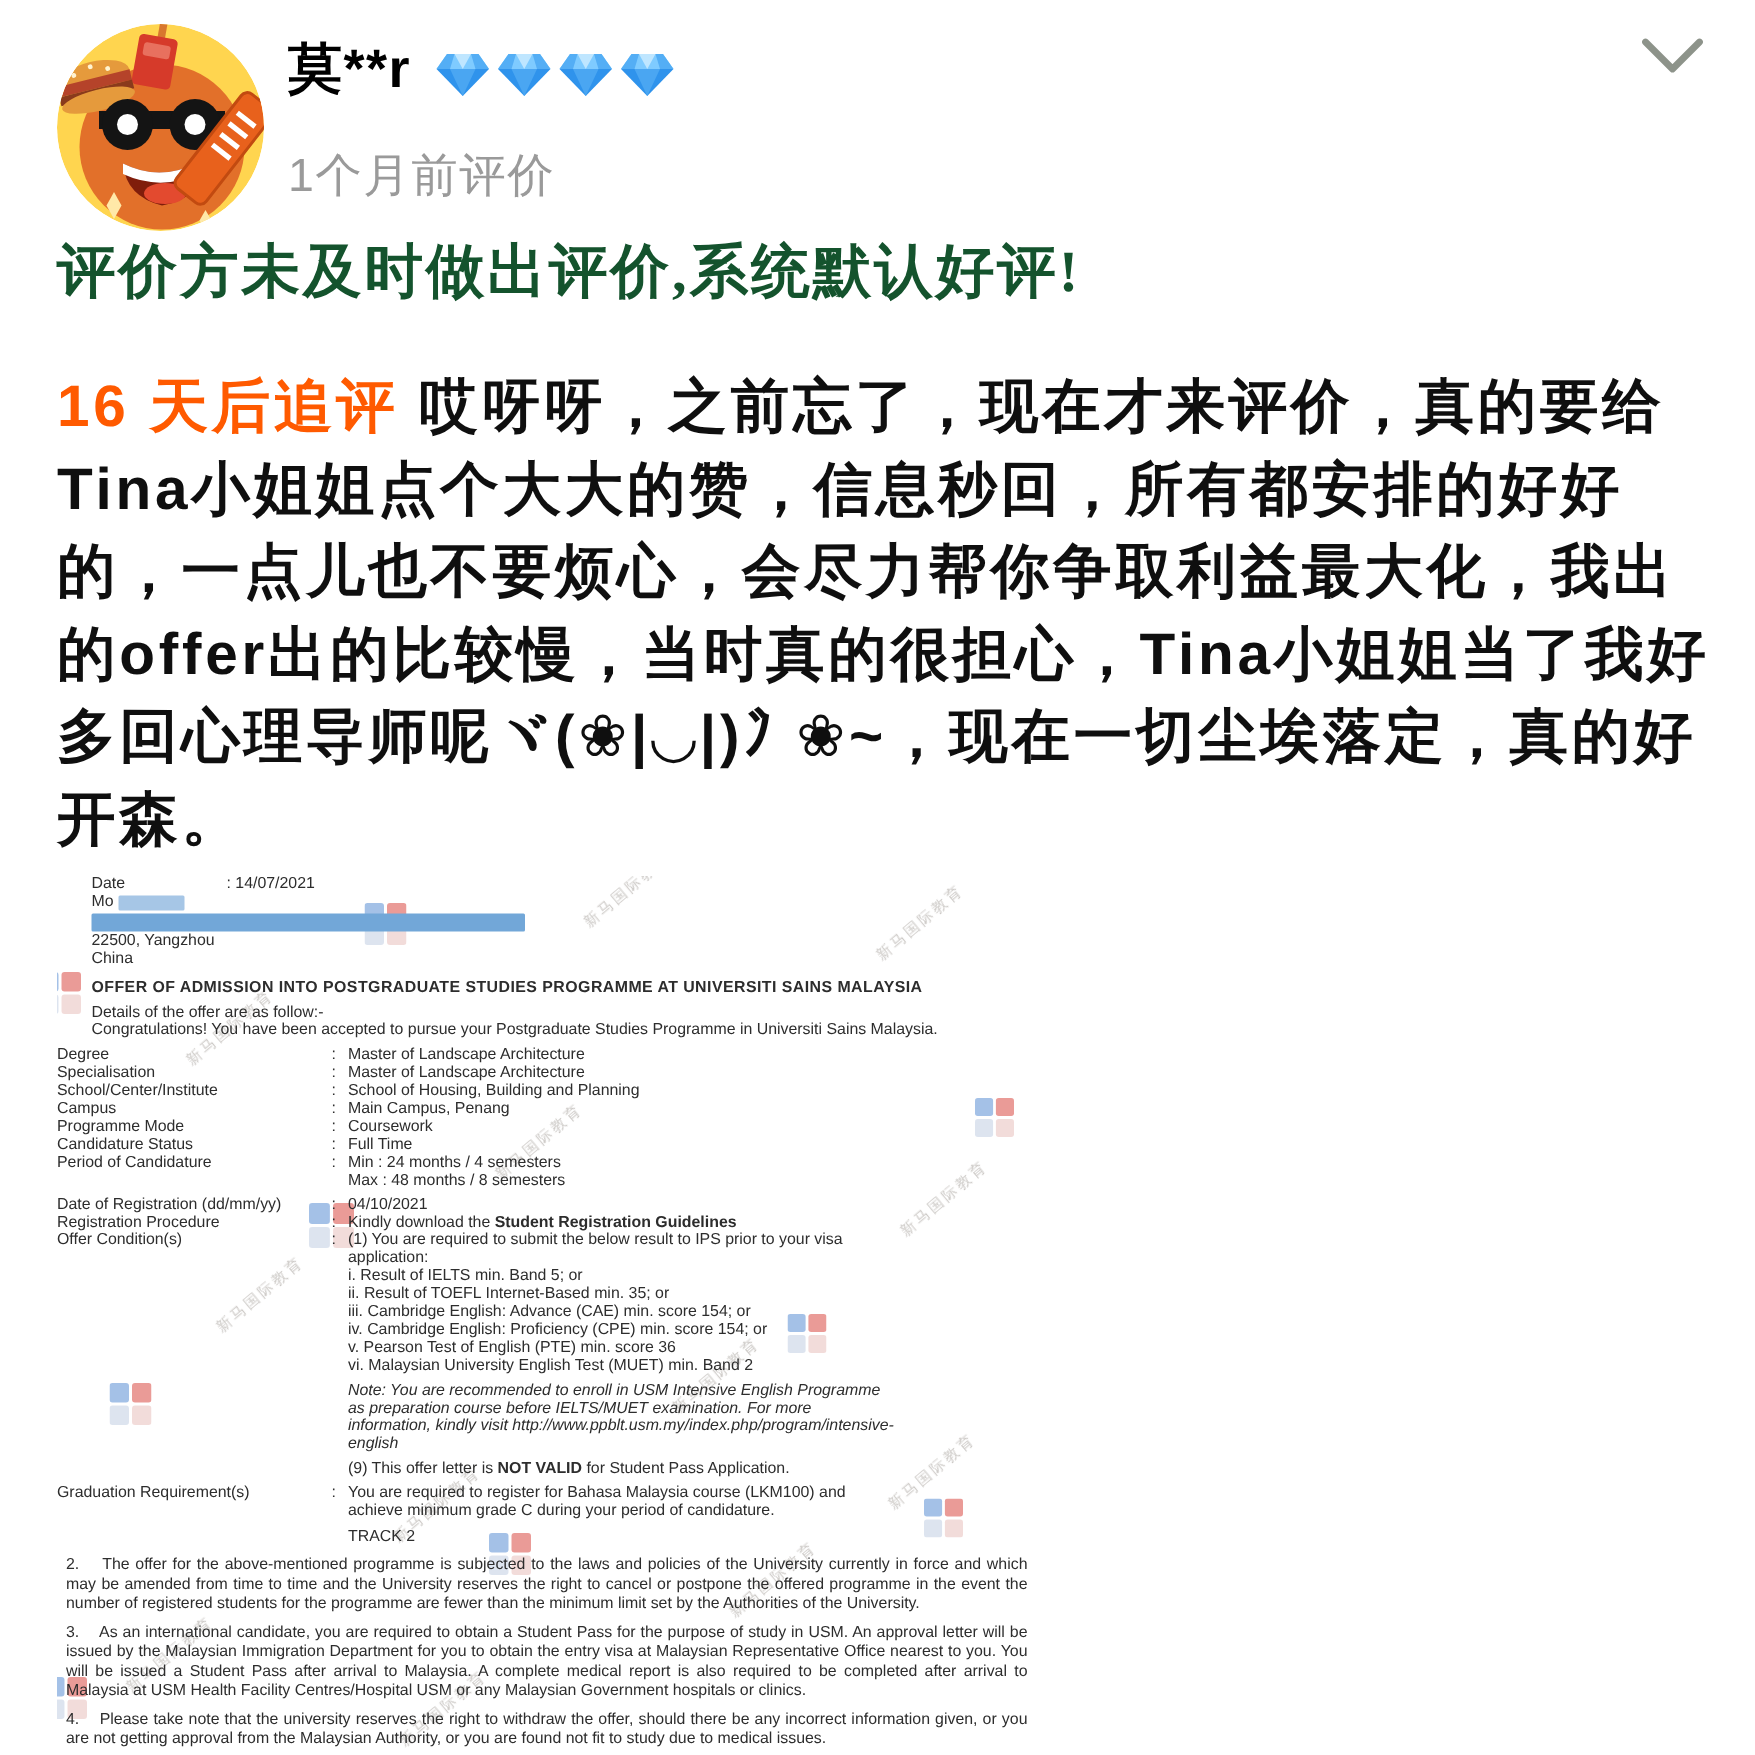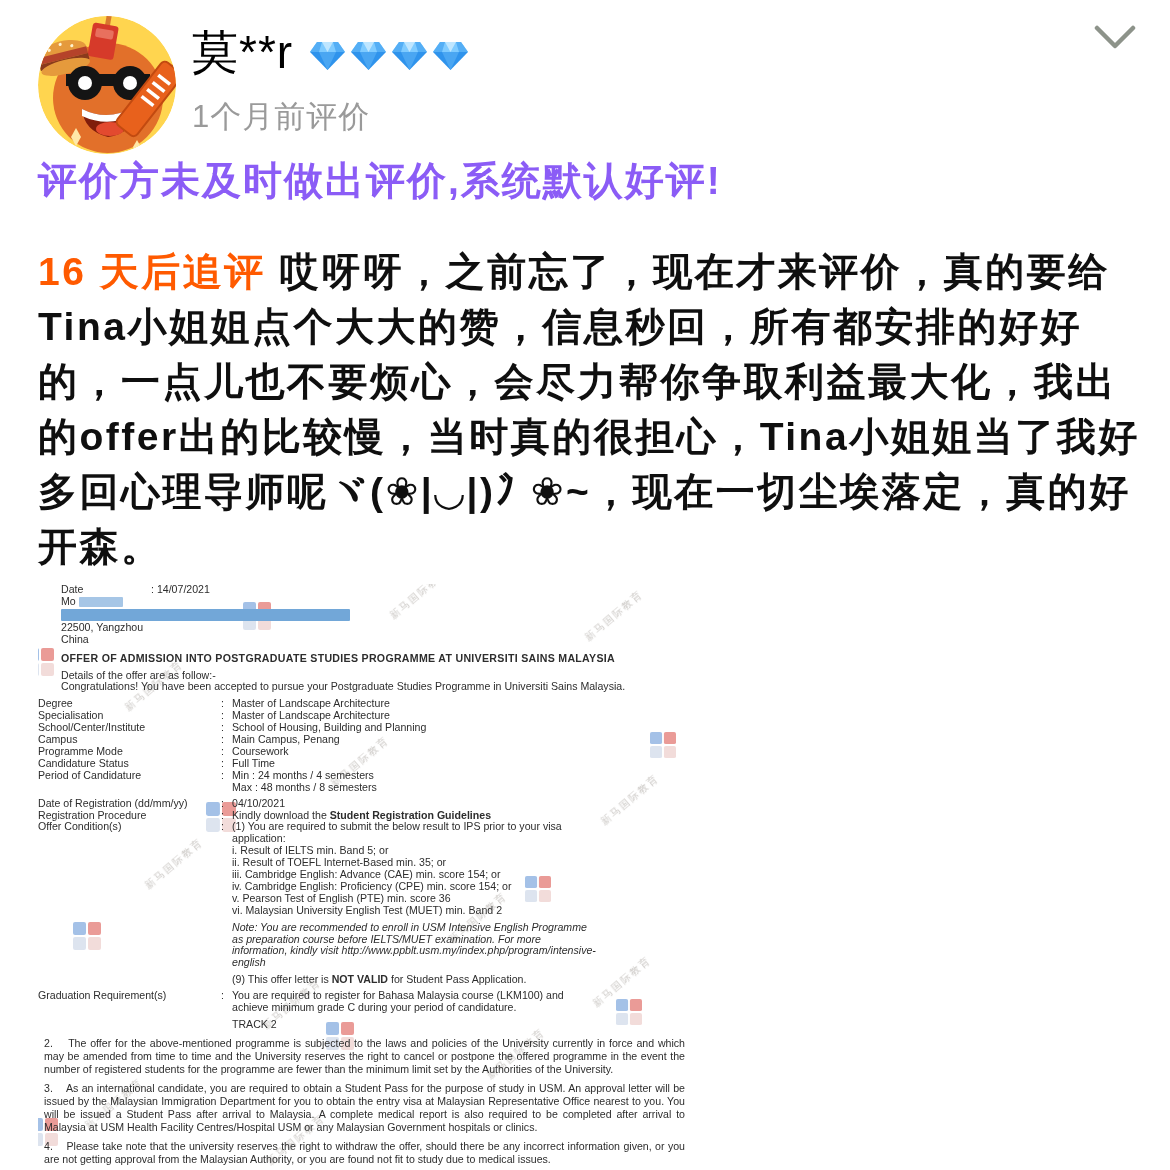--- a/index.html
+++ b/index.html
@@ -4,27 +4,27 @@
 <style>
   html,body{margin:0;padding:0;}
   body{
     width:1170px;height:1170px;overflow:hidden;position:relative;
     background:#ffffff;
     font-family:"Liberation Sans","DejaVu Sans",sans-serif;
   }
   
   .avatar{position:absolute;left:38px;top:16px;width:138px;height:138px;border-radius:50%;overflow:hidden;}
   .username-row{position:absolute;left:192px;top:22px;display:flex;align-items:center;}
-  .username{font-size:46px;font-weight:400;color:#000;letter-spacing:1px;}
+  .username{font-size:36px;font-weight:700;color:#000;letter-spacing:1px;}
   .diamonds{display:flex;gap:4px;align-items:center;margin-left:16px;margin-top:6px;}
   .diamond{display:block;line-height:0;}
   .timestamp{position:absolute;left:192px;top:96px;font-size:31px;color:#9a9a9a;letter-spacing:1px;}
   .chevron{position:absolute;left:1094px;top:24px;line-height:0;cursor:pointer;}
   
-  .review-default{position:absolute;left:38px;top:154px;font-size:39px;font-weight:700;color:#8b5cf6;letter-spacing:2px;}
+  .review-default{position:absolute;left:38px;top:154px;font-size:39px;font-weight:700;color:#14532d;letter-spacing:2px;font-family:Liberation Serif, serif;}
   .followup{position:absolute;left:38px;top:244px;width:1118px;font-size:39px;font-weight:700;color:#0f0f0f;line-height:55px;letter-spacing:2.5px;}
   .followup-label{color:#FF5A00;margin-right:14px;}
   
   .doc{position:absolute;left:38px;top:584px;width:656px;height:586px;overflow:hidden;
        font-size:10.6px;line-height:11.9px;color:#2d2d2d;}
   .doc-content{position:relative;z-index:1;}
   .doc-top{margin-left:23px;}
   .date-row{display:flex;}
   .date-label{width:90px;}
   .name-row{display:flex;align-items:center;}

